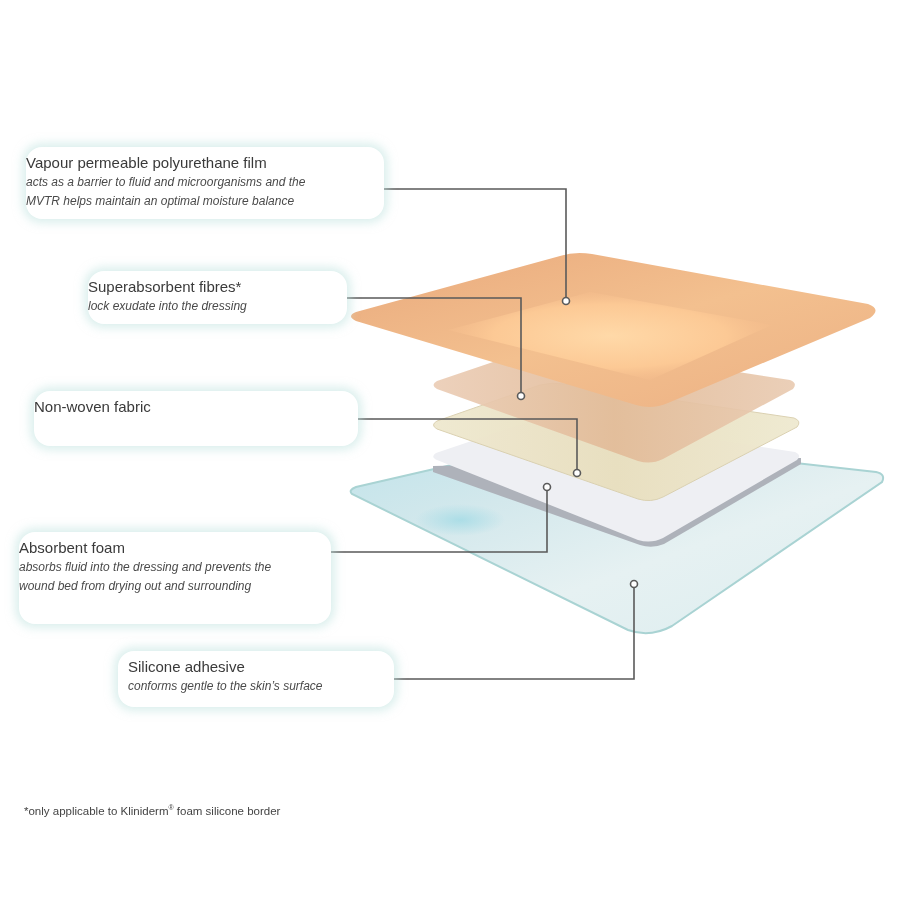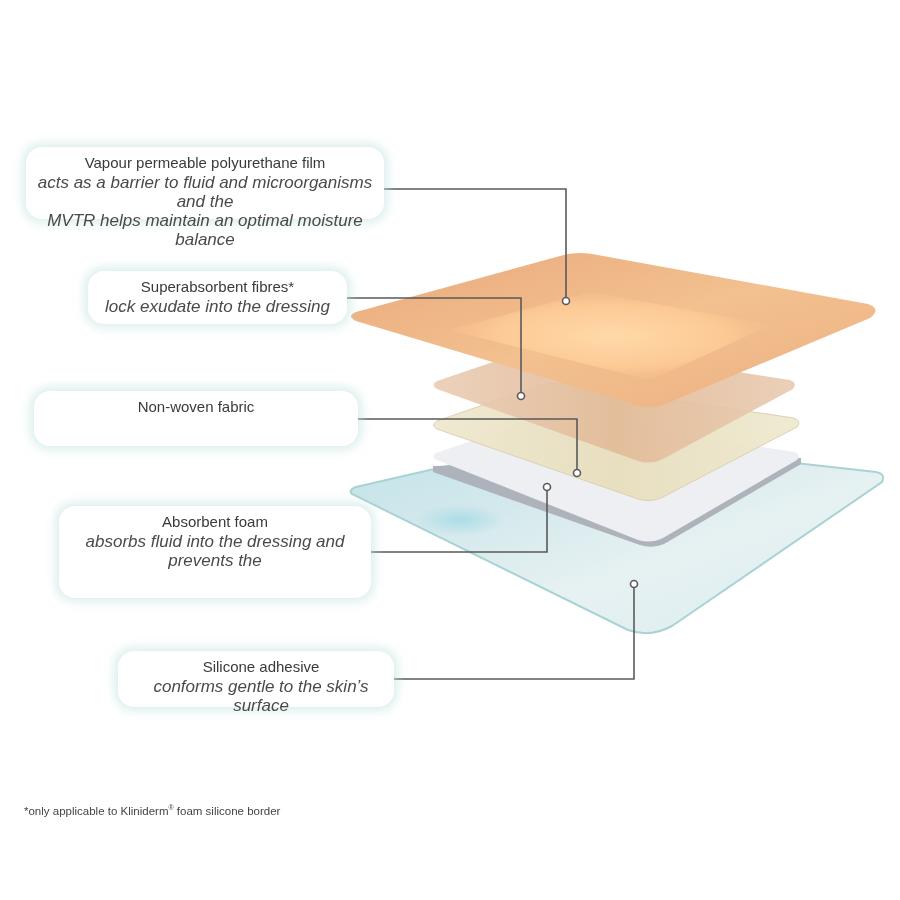--- a/index.html
+++ b/index.html
@@ -2,24 +2,24 @@
 <html><head>
   <meta charset="utf-8">
   <style>
     html, body { margin: 0; padding: 0; background: #ffffff; }
     body { width: 900px; height: 900px; position: relative; overflow: hidden;
            font-family: "Liberation Sans", sans-serif; color: #3c3c3c; }
     #art { position: absolute; left: 0; top: 0; width: 900px; height: 900px; }
     .callout {
       position: absolute; background: #ffffff; border-radius: 16px;
       box-shadow: 0 0 10px 4px rgba(190, 225, 222, 0.55);
-      text-align: center; box-sizing: border-box; padding-top: 6px;
+      box-sizing: border-box; padding-top: 6px;
     }
     .callout .title { font-size: 15px; color: #3a3a3a; line-height: 20px; }
-    .callout .desc { font-size: 17px; font-style: italic; color: #4a4a4a; line-height: 19px; }
+    .callout .desc { font-size: 12px; font-style: italic; color: #4a4a4a; line-height: 19px; }
     .footnote { position: absolute; left: 24px; top: 804px; font-size: 11.5px; color: #444; }
     .footnote sup { font-size: 7px; }
   </style>
 </head>
 <body>
 
 <svg id="art" viewBox="0 0 900 900">
   <defs>
     <linearGradient id="gFilm" x1="0" y1="0" x2="1" y2="1">
       <stop offset="0" stop-color="#E9A97C"></stop>
@@ -100,23 +100,24 @@
 
 <div class="callout" style="left:88px; top:271px; width:259px; height:53px;">
   <div class="title">Superabsorbent fibres*</div>
   <div class="desc">lock exudate into the dressing</div>
 </div>
 
 <div class="callout" style="left:34px; top:391px; width:324px; height:55px;">
   <div class="title">Non-woven fabric</div>
 </div>
 
-<div class="callout" style="left:19px; top:506px; width:312px; height:92px;margin-left:40px;">
+<div class="callout" style="left:19px; top:532px; width:312px; height:92px;">
   <div class="title">Absorbent foam</div>
   <div class="desc">absorbs fluid into the dressing and prevents the</div>
+  <div class="desc">wound bed from drying out and surrounding</div>
 </div>
 
 <div class="callout" style="left:118px; top:651px; width:276px; height:56px;padding-left:10px;">
   <div class="title">Silicone adhesive</div>
   <div class="desc">conforms gentle to the skin’s surface</div>
 </div>
 
 <div class="footnote">
   <span>*only applicable to Kliniderm</span><sup>®</sup><span> foam silicone border</span>
 </div>

